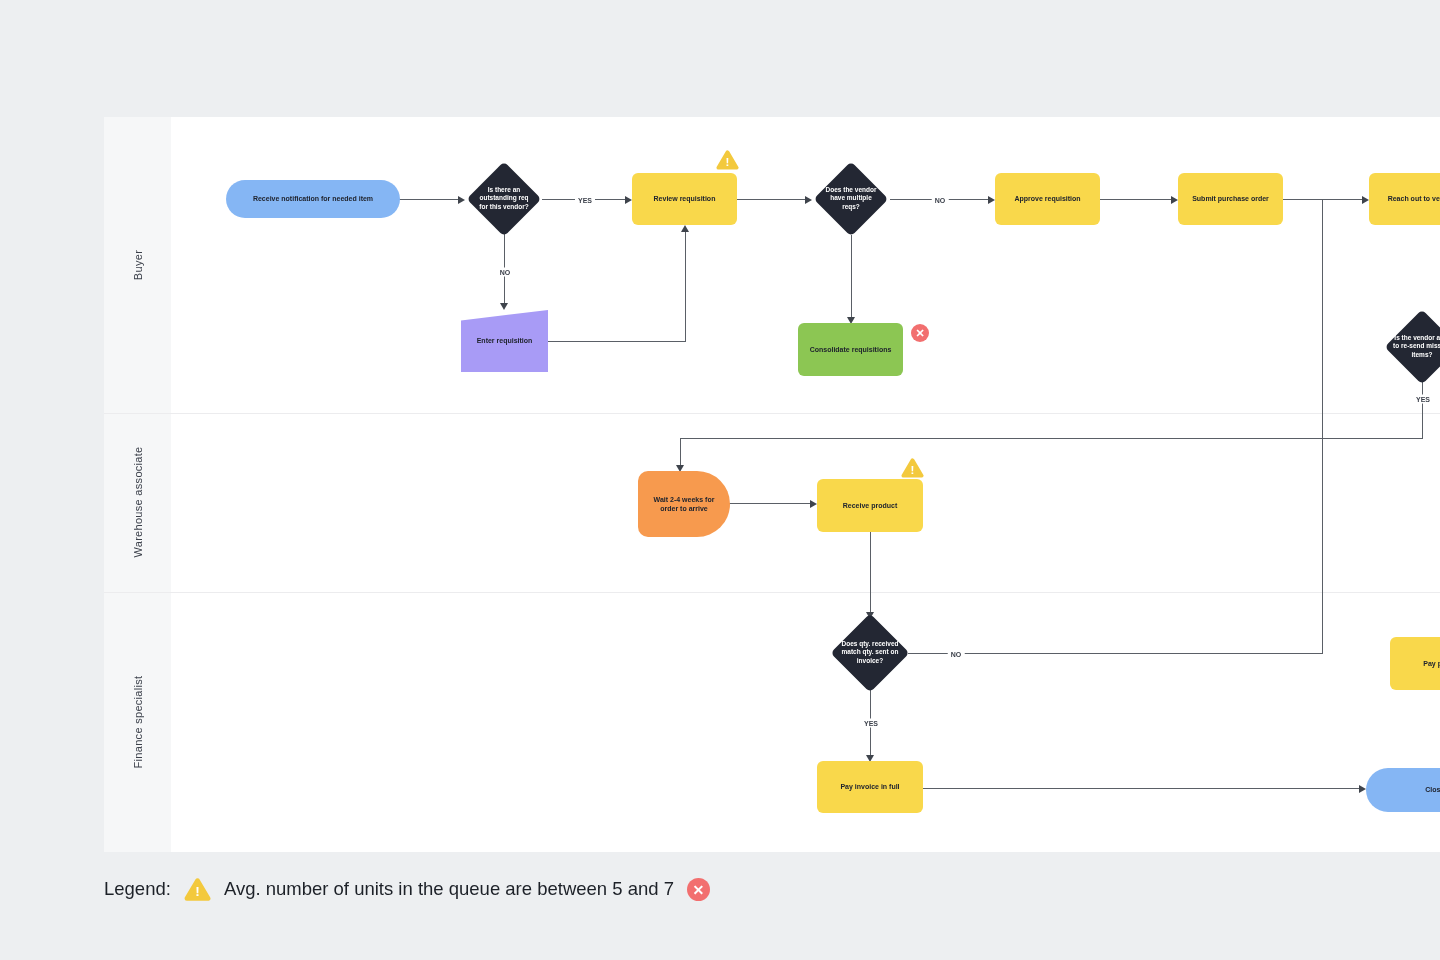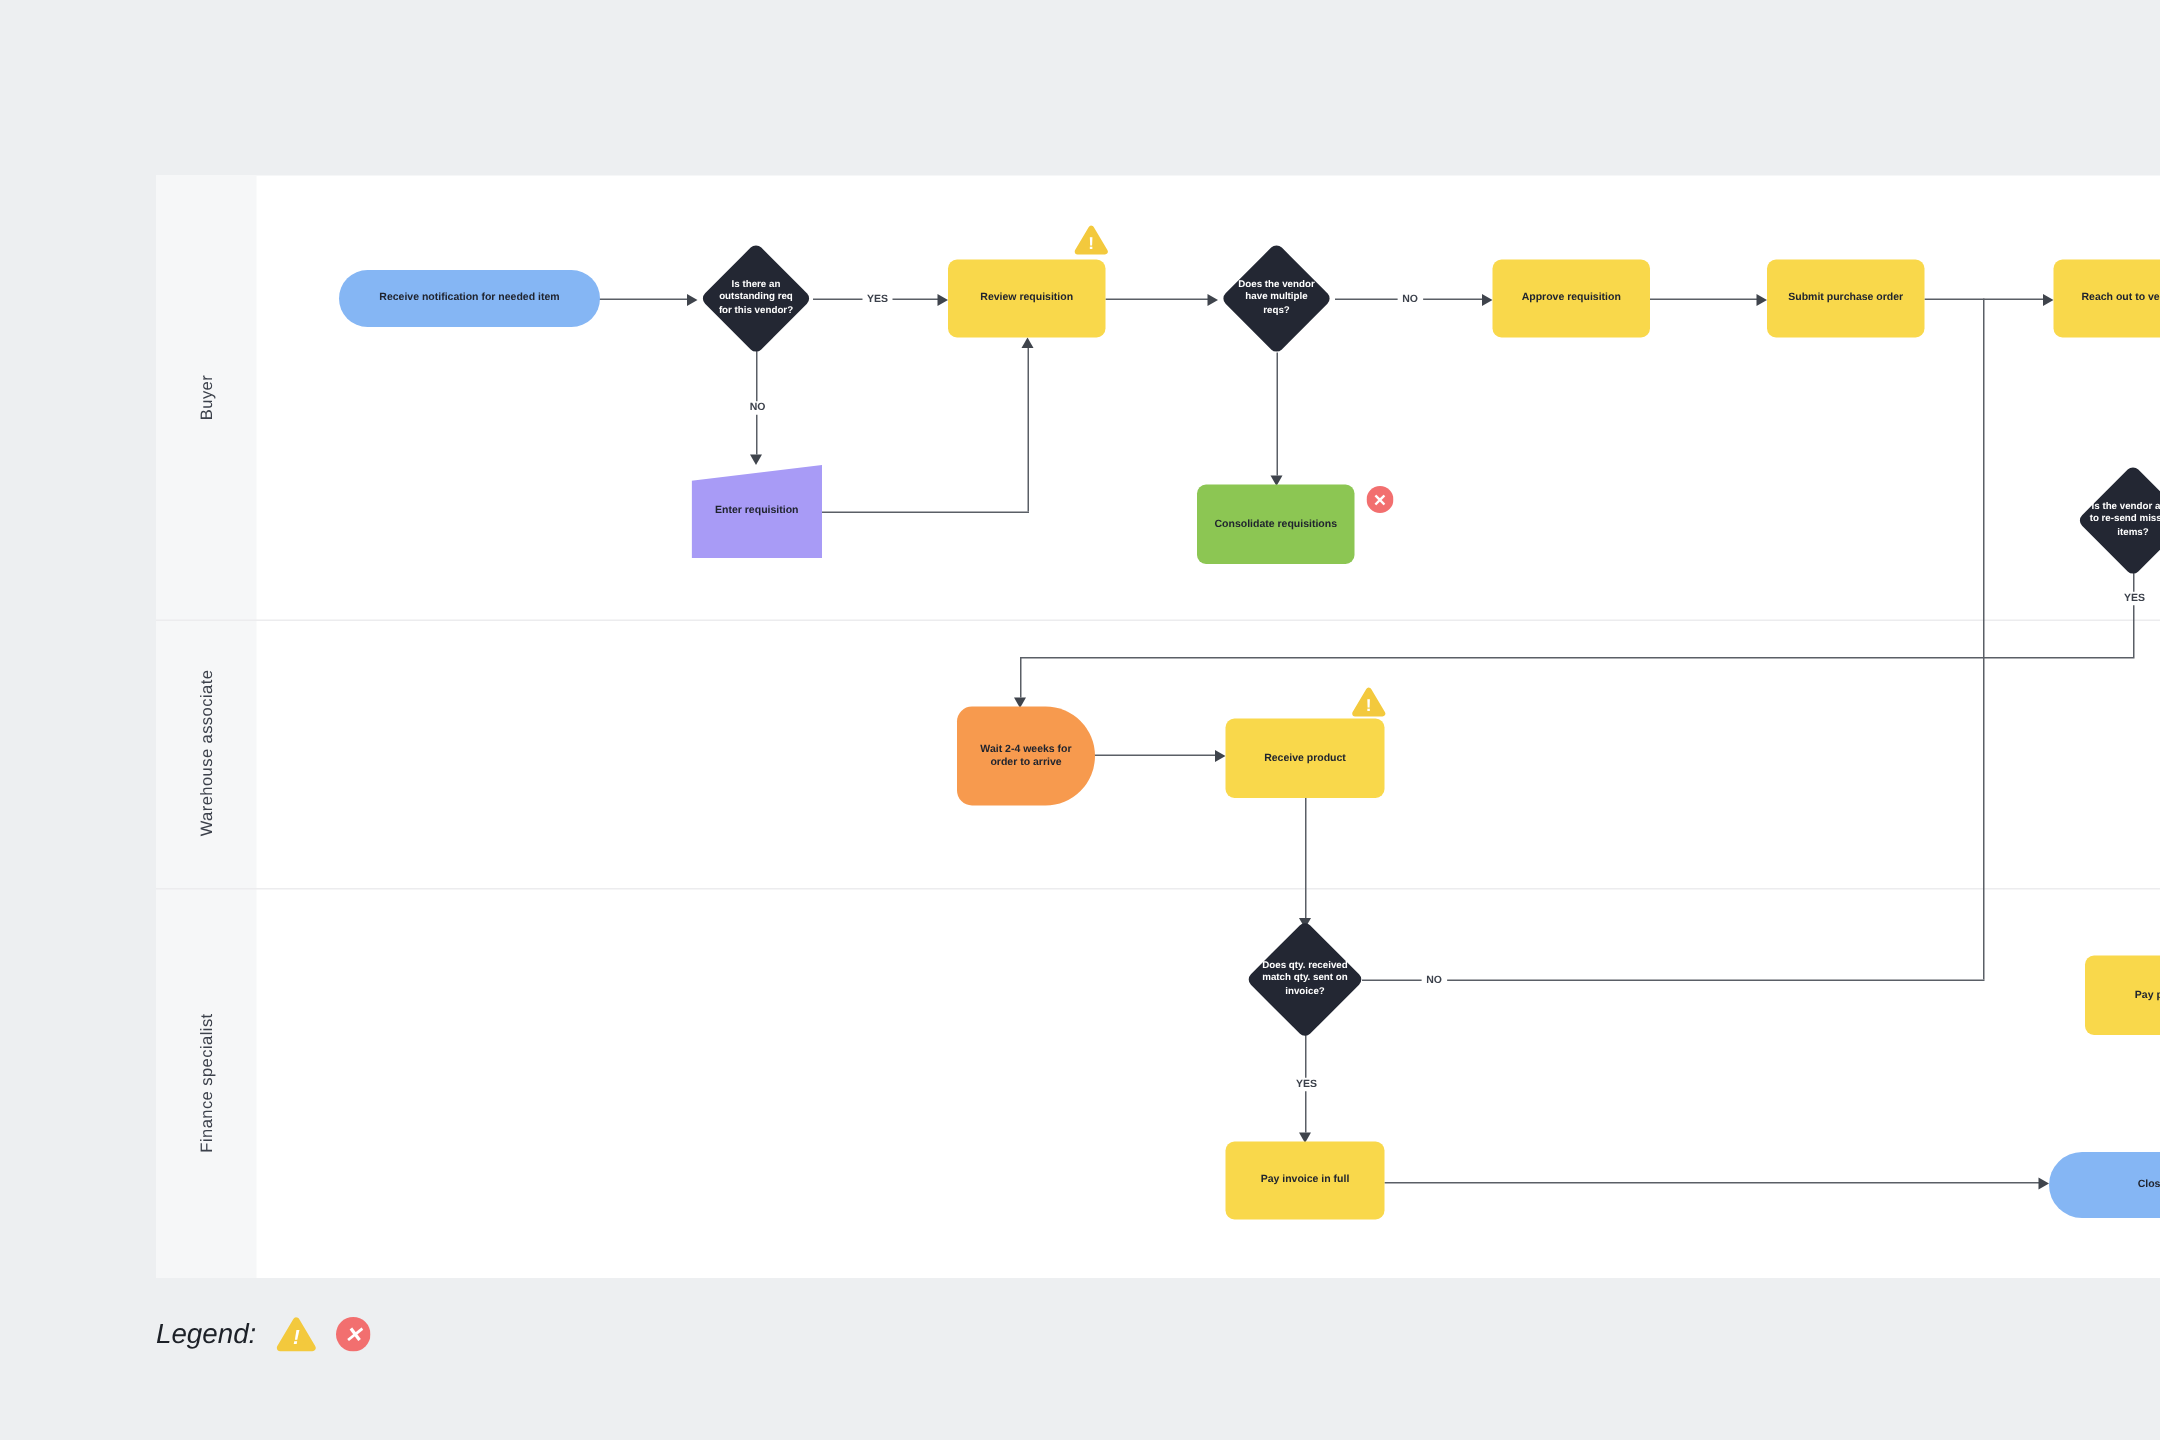--- a/index.html
+++ b/index.html
@@ -34,21 +34,21 @@
   .diamond { z-index:4; }
   .diamond-bg { position:absolute; left:50%; top:50%; transform:translate(-50%,-50%) rotate(45deg);
     background:#232733; border-radius:5px; }
   .diamond-label { position:absolute; left:50%; top:50%; transform:translate(-50%,-50%);
     color:#ffffff; font-size:6.5px; font-weight:600; text-align:center; line-height:1.3; width:62px; }
 
   .badge { z-index:5; display:flex; align-items:center; justify-content:center; }
 
   
   .legend { left:104px; top:873px; height:32px; display:flex; align-items:center; gap:13px;
-    color:#1d2128; font-size:18.5px;font-style:italic; }
+    color:#1d2128; font-size:18.5px; }
   .legend .txt { white-space:nowrap; }
 </style>
 </head>
 <body>
 
 <div class="abs diagram-bg"></div>
 <div class="abs lane-col"></div>
 <div class="abs lane-div" style="top:413px;"></div>
 <div class="abs lane-div" style="top:592px;"></div>
 
@@ -197,19 +197,20 @@
 </div>
 
 <div class="abs legend">
   <span class="txt">Legend:</span>
   <span class="badge" style="position:static;">
     <svg width="27" height="25" viewBox="0 0 24 22">
       <path d="M12 3 L21.5 19 L2.5 19 Z" fill="#f3c93d" stroke="#f3c93d" stroke-width="4" stroke-linejoin="round"></path>
       <text x="12" y="17" text-anchor="middle" font-size="12" font-weight="bold" fill="#ffffff" font-family="Liberation Sans, sans-serif">!</text>
     </svg>
   </span>
+  <span class="txt">Avg. number of units in the queue are between 5 and 7</span>
   <span class="badge" style="position:static;">
     <svg width="23" height="23" viewBox="0 0 18 18">
       <circle cx="9" cy="9" r="9" fill="#f26f6f"></circle>
       <text x="9" y="13" text-anchor="middle" font-size="11" font-weight="bold" fill="#ffffff" font-family="Liberation Sans, sans-serif">✕</text>
     </svg>
   </span>
 </div>
 
 </body></html>

